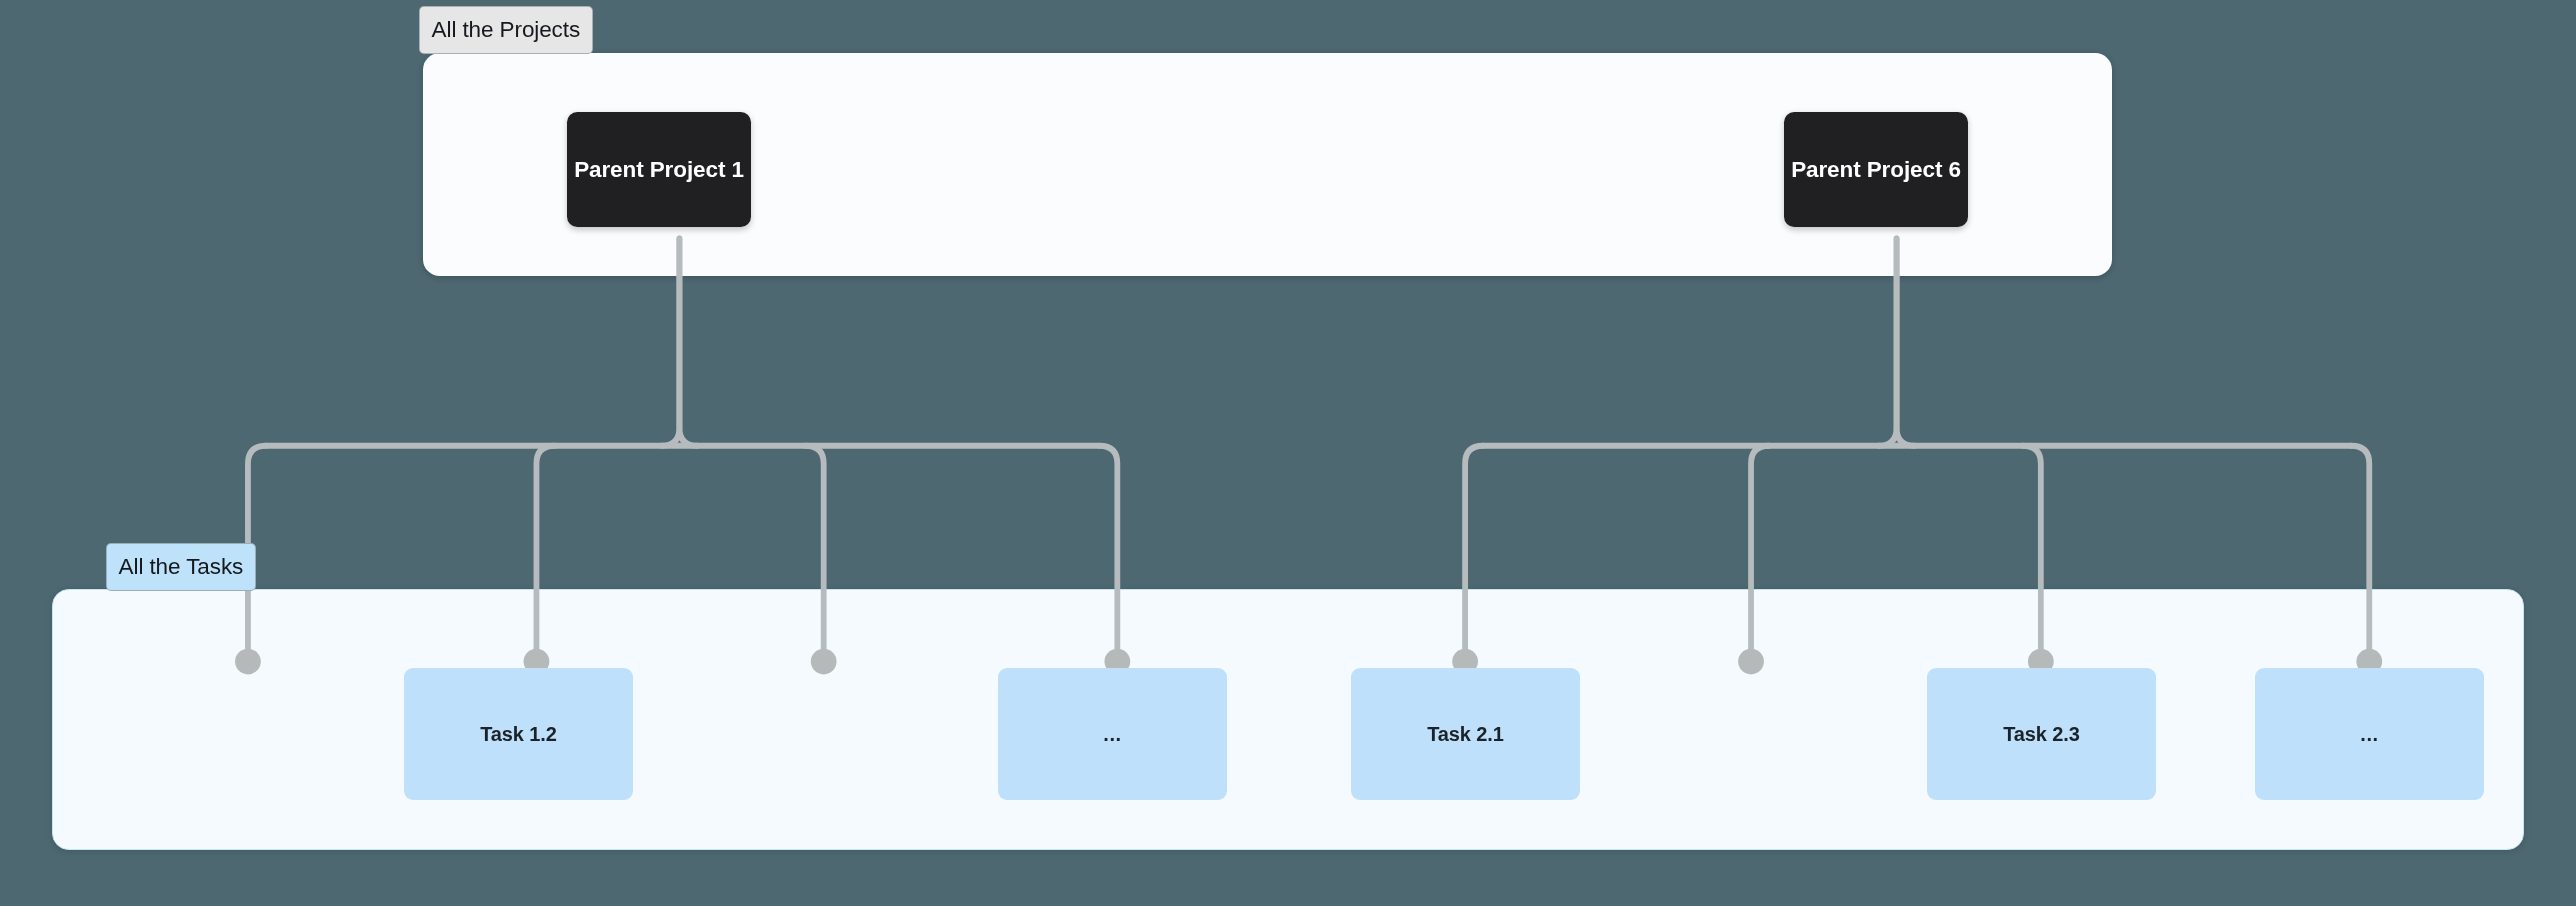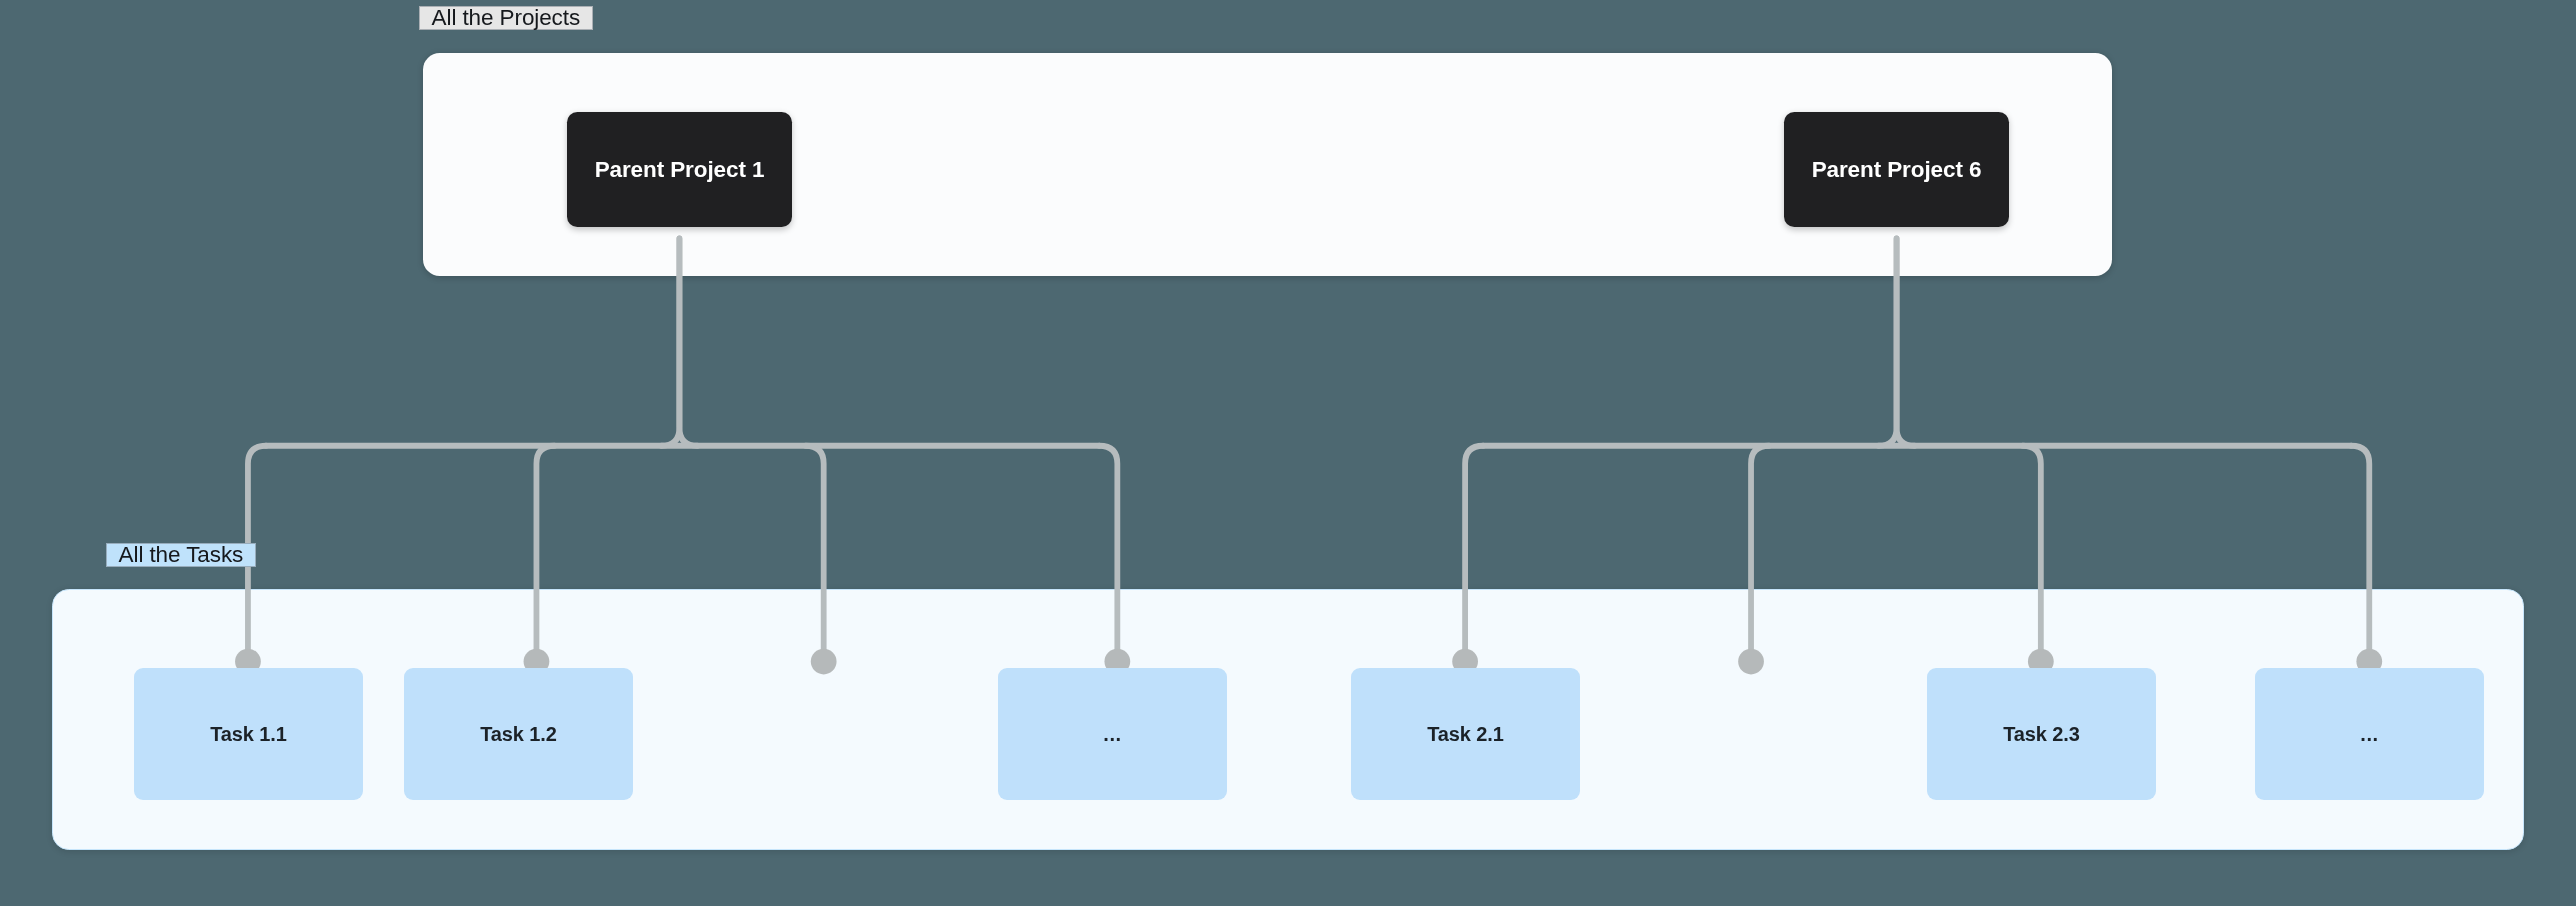--- a/index.html
+++ b/index.html
@@ -29,23 +29,23 @@
     pointer-events: none;
     z-index: 5;
   }
 
   
   .group-chip {
     position: absolute;
     z-index: 8;
     display: inline-flex;
     align-items: center;
-    height: 24px;
+    height: 48px;
     padding: 0 11.6px;
-    border-radius: 0;
+    border-radius: 5px;
     font-size: 22.5px;
     font-weight: 400;
     letter-spacing: -0.1px;
     color: #15181c;
     white-space: nowrap;
     border: 0.6px solid rgba(120,130,138,0.55);
   }
   .chip-projects {
     left: 419px;
     top: 6.4px;
@@ -80,21 +80,21 @@
     background: #f4fafe;
     border: 1.9px solid #c6e5fb;
     border-radius: 16.7px;
     box-shadow: 0 1.9px 6.4px rgba(0,0,0,0.12);
   }
 
   
   .project-card {
     position: absolute;
     z-index: 9;
-    width: 225px;
+    width: 184px;
     height: 115px;
     background: #202022;
     border-radius: 10.3px;
     display: flex;
     align-items: center;
     justify-content: center;
     color: #ffffff;
     font-size: 22.5px;
     font-weight: 700;
     letter-spacing: -0.1px;
@@ -168,21 +168,20 @@
   </svg>
 
   <div class="group-chip chip-projects">All the Projects</div>
 
   <div class="group-chip chip-tasks">All the Tasks</div>
 
   <div class="project-card" id="project-card-0">Parent Project 1</div>
 
   <div class="project-card" id="project-card-1">Parent Project 6</div>
 
-  <div class="task-card" style="left:134px;  top:668px;">Task 1.1</div>
 
   <div class="task-card" style="left:404px;  top:668px;">Task 1.2</div>
 
 
   <div class="task-card ellipsis" style="left:998px; top:668px;">...</div>
 
   <div class="task-card" style="left:1351px; top:668px;">Task 2.1</div>
 
 
   <div class="task-card" style="left:1927px; top:668px;">Task 2.3</div>

